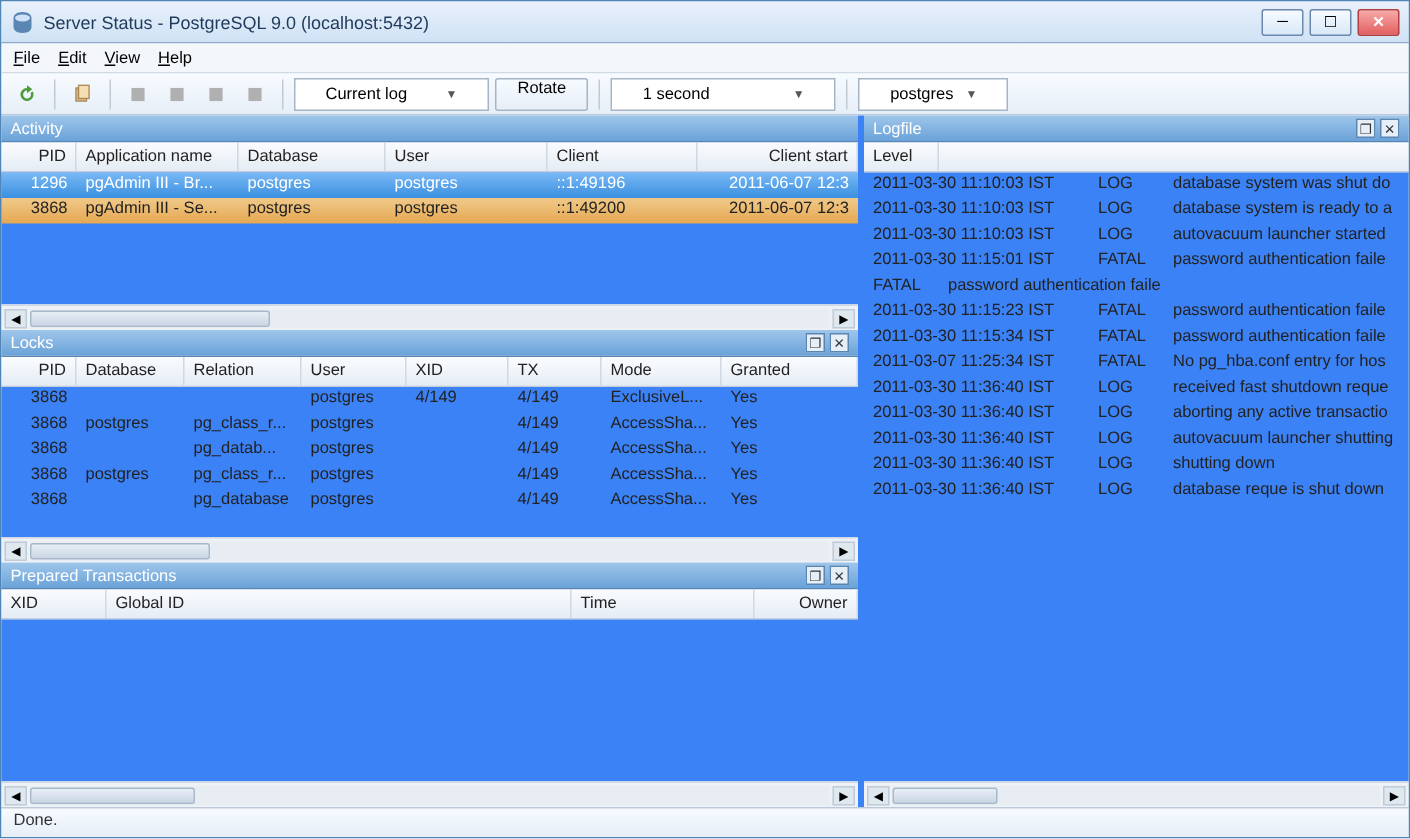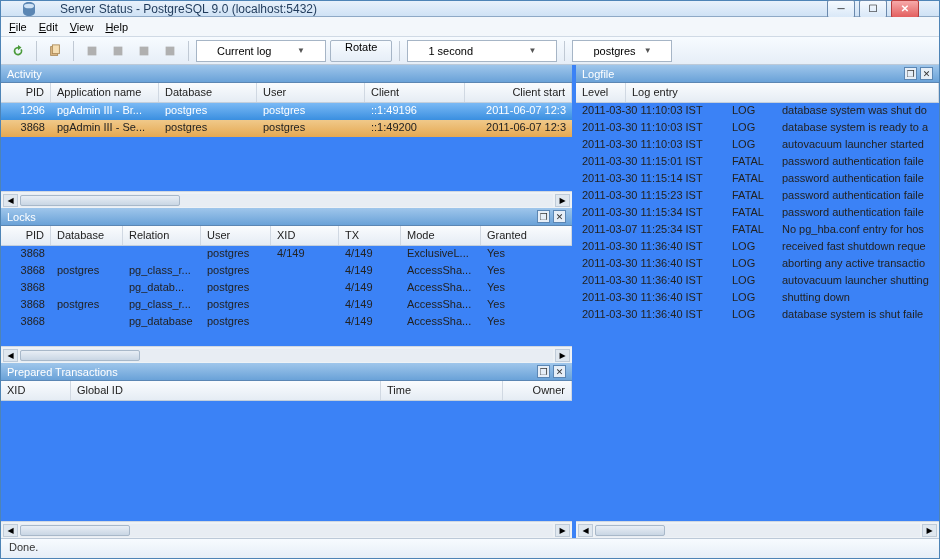--- a/index.html
+++ b/index.html
@@ -1,18 +1,18 @@
 <!DOCTYPE html>
 <html><head>
 <meta charset="utf-8">
 <style>
 * { box-sizing: border-box; margin: 0; padding: 0; }
 body { font-family: "Segoe UI", Tahoma, sans-serif; font-size: 11px; background: #fff; width: 940px; height: 559px; overflow: hidden; }
 .window { border: 1px solid #4e84b6; width: 940px; height: 559px; display: flex; flex-direction: column; background: #fff; }
-.titlebar { height: 16px; background: linear-gradient(#e8f1fb, #cfe2f5); display: flex; align-items: center; padding: 0 20px; border-bottom: 1px solid #8ea9c6; gap: 17px; }
+.titlebar { height: 28px; background: linear-gradient(#e8f1fb, #cfe2f5); display: flex; align-items: center; padding: 0 6px; border-bottom: 1px solid #8ea9c6; }
 .titlebar .icon { width: 16px; height: 16px; margin-right: 6px; }
 .titlebar .title { flex: 1; color: #1f3a5a; font-size: 12px; }
 .winbtns { display: flex; gap: 4px; }
 .winbtn { width: 28px; height: 18px; border: 1px solid #6a89ad; background: linear-gradient(#f5faff, #d9e8f7); border-radius: 2px; display: flex; align-items: center; justify-content: center; font-size: 10px; cursor: default; }
 .winbtn.close { background: linear-gradient(#f7aaaa,#e25f5f); border-color: #b53d3d; color: #fff; font-weight: bold; }
 .menubar { height: 20px; display: flex; align-items: center; padding: 0 8px; gap: 12px; background: #f3f7fb; border-bottom: 1px solid #d0dae5; }
 .menubar span { cursor: default; }
 .menubar span u { text-decoration: underline; }
 .toolbar { height: 28px; display: flex; align-items: center; padding: 2px 6px; gap: 4px; background: linear-gradient(#f7fbff,#e6eef7); border-bottom: 1px solid #bcc9d8; }
 .tbtn { width: 22px; height: 22px; border: 1px solid transparent; border-radius: 2px; display: flex; align-items: center; justify-content: center; cursor: default; }
@@ -277,21 +277,20 @@
     <div class="rightcol">
       <div class="panel" style="flex:1">
         <div class="panelhdr">
           <span>Logfile</span>
             <span class="spacer"></span>
           <div class="pbtn">❐</div>
           <div class="pbtn">✕</div>
         </div>
         <div class="colhdr">
             <div class="lg2">Level</div>
-            <div class="lg3">Log entry</div>
         </div>
         <div class="rows" id="log-rows">
             <div class="row">
               <div class="lg1">2011-03-30 11:10:03 IST</div>
               <div class="lg2">LOG</div>
               <div class="lg3">database system was shut do</div>
             </div>
             <div class="row">
               <div class="lg1">2011-03-30 11:10:03 IST</div>
               <div class="lg2">LOG</div>
@@ -301,21 +300,20 @@
               <div class="lg1">2011-03-30 11:10:03 IST</div>
               <div class="lg2">LOG</div>
               <div class="lg3">autovacuum launcher started</div>
             </div>
             <div class="row">
               <div class="lg1">2011-03-30 11:15:01 IST</div>
               <div class="lg2">FATAL</div>
               <div class="lg3">password authentication faile</div>
             </div>
             <div class="row">
-              <div class="lg1">2011-03-30 11:15:14 IST</div>
               <div class="lg2">FATAL</div>
               <div class="lg3">password authentication faile</div>
             </div>
             <div class="row">
               <div class="lg1">2011-03-30 11:15:23 IST</div>
               <div class="lg2">FATAL</div>
               <div class="lg3">password authentication faile</div>
             </div>
             <div class="row">
               <div class="lg1">2011-03-30 11:15:34 IST</div>
@@ -343,21 +341,21 @@
               <div class="lg3">autovacuum launcher shutting</div>
             </div>
             <div class="row">
               <div class="lg1">2011-03-30 11:36:40 IST</div>
               <div class="lg2">LOG</div>
               <div class="lg3">shutting down</div>
             </div>
             <div class="row">
               <div class="lg1">2011-03-30 11:36:40 IST</div>
               <div class="lg2">LOG</div>
-              <div class="lg3">database system is shut faile</div>
+              <div class="lg3">database reque is shut down</div>
             </div>
           </div>
         <div class="hscroll">
             <div class="arrow">◀</div>
             <div class="track">
               <div class="thumb" style="left:0;width:70px"></div>
             </div>
             <div class="arrow">▶</div>
           </div>
       </div>

